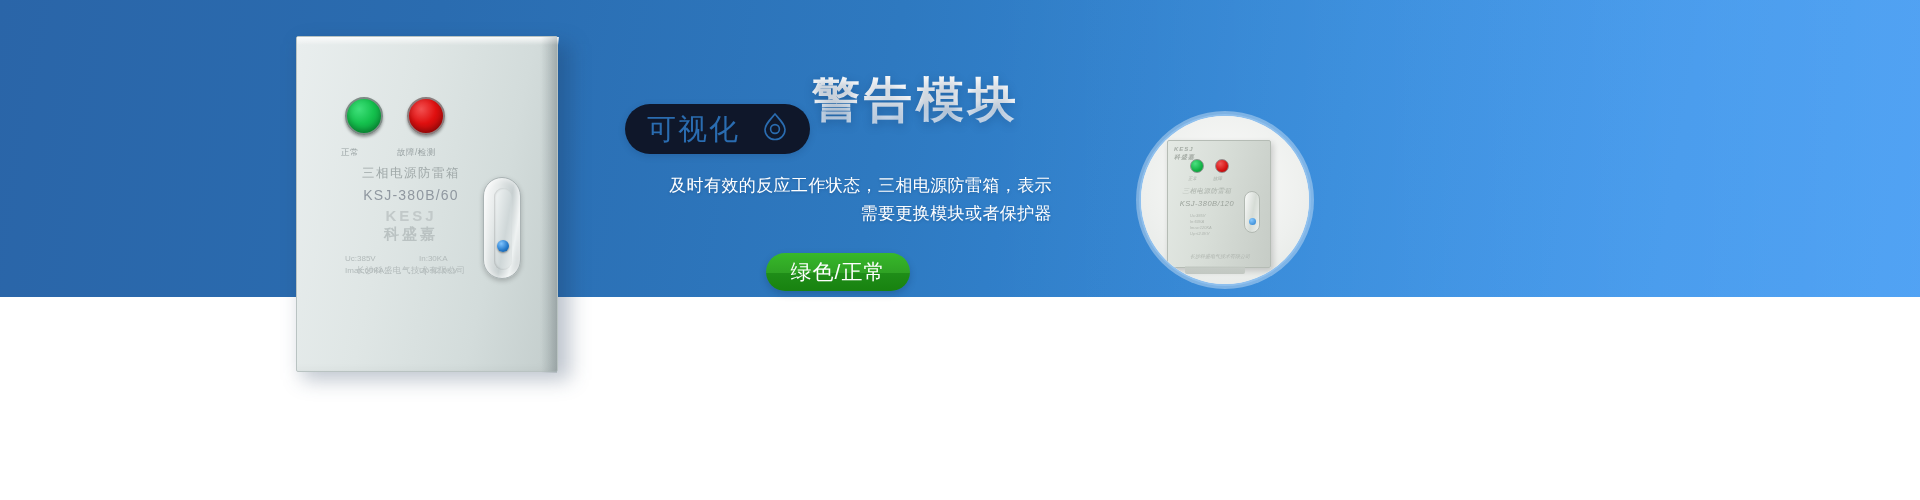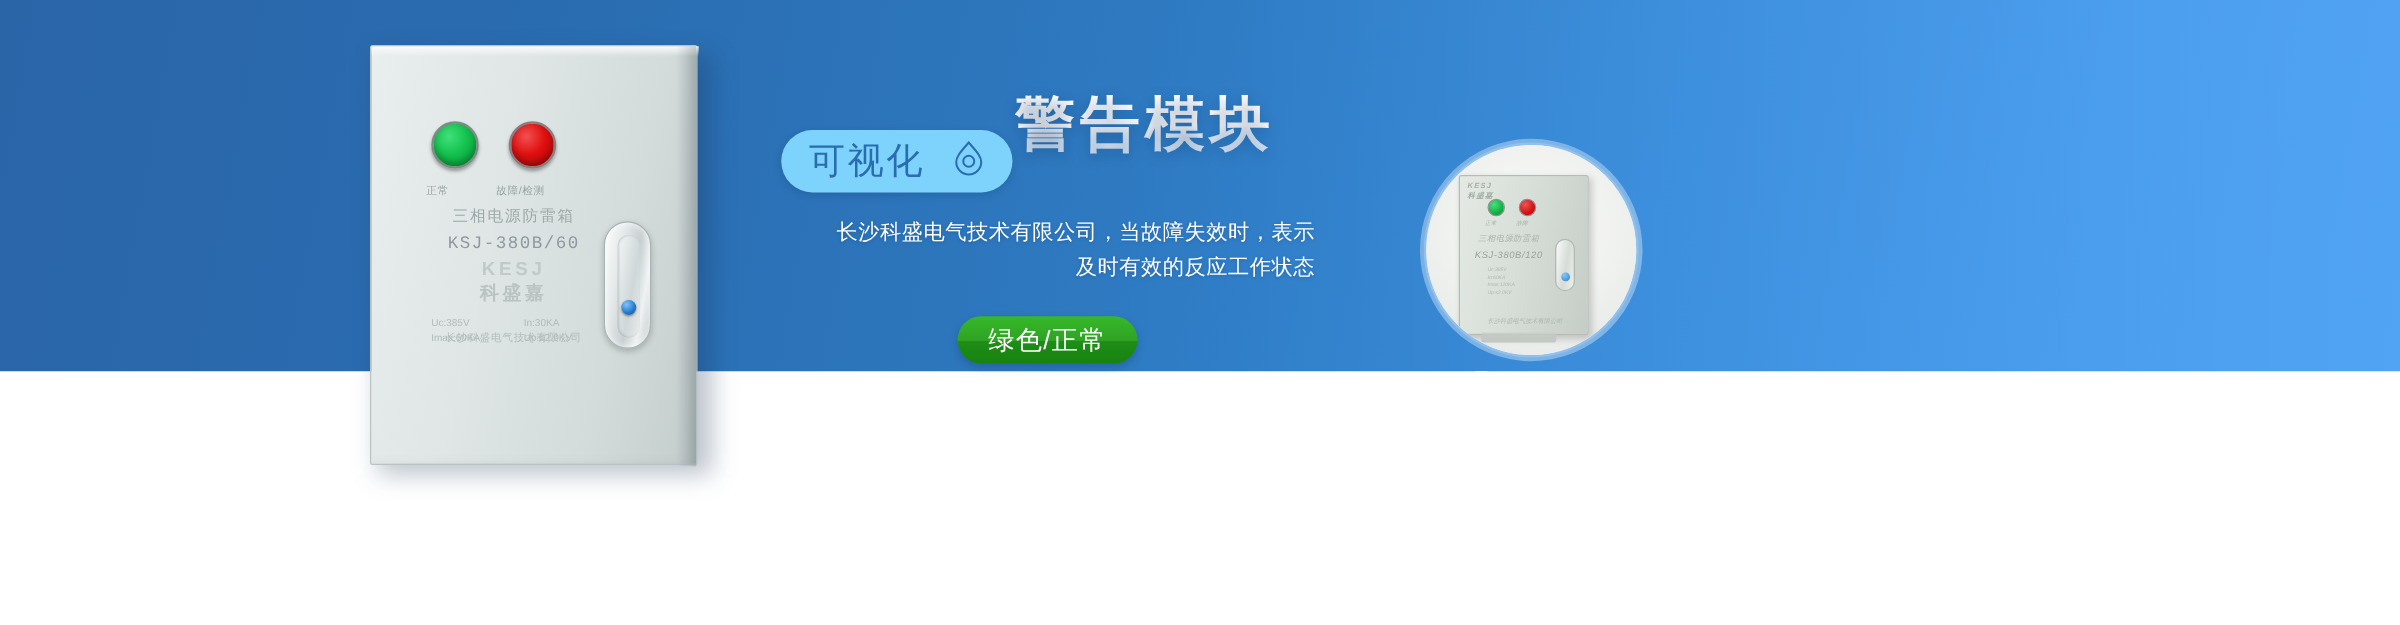--- a/index.html
+++ b/index.html
@@ -81,21 +81,21 @@
   }
   .lamp-label.l1{ left:44px; top:110px; }
   .lamp-label.l2{ left:100px; top:110px; }
 
   .cab-text{
     position:absolute; left:0; top:128px; width:228px; text-align:center;
     color:#a8b1b1;
   }
   .cab-title{ font-size:12.5px; letter-spacing:1.5px; color:#9fa8a8; }
   .cab-model{ font-size:14px; letter-spacing:1.2px; margin-top:5px; color:#9098a0;
-              font-family:Liberation Mono, monospace; }
+              font-family:Liberation Sans, sans-serif; }
   .cab-brand-en{ font-size:15px; letter-spacing:3px; margin-top:4px; color:#c2c9c9; font-weight:700; }
   .cab-brand-cn{ font-size:15px; letter-spacing:3px; margin-top:1px; color:#bac2c2; font-weight:700; }
   .cab-specs{ margin-top:9px; font-size:8px; color:#b2baba; line-height:1.55; }
   .cab-specs .row{ display:flex; justify-content:center; gap:16px; }
   .cab-specs .row span{ display:inline-block; min-width:58px; text-align:left; }
   .cab-company{
     position:absolute; left:0; top:228px; width:228px; text-align:center;
     font-size:8.5px; color:#b4bcbc; letter-spacing:.6px;
   }
 
@@ -117,21 +117,21 @@
     position:absolute; left:13px; top:62px; width:12px; height:12px; border-radius:50%;
     background:radial-gradient(circle at 35% 30%,#7fc4ff,#2277c8 60%,#12538f);
     box-shadow:0 1px 2px rgba(0,0,0,0.4);
   }
 
   
   .pill{
     position:absolute; left:625px; top:104px;
     height:50px; padding:0 22px;
     display:flex; align-items:center; gap:22px;
-    background:#7dd3fc; border-radius:25px;
+    background:#0f172a; border-radius:25px;
     box-shadow:0 2px 7px rgba(10,40,80,0.18);
   }
   .pill-text{
     font-size:29px; color:#2A6CB0; letter-spacing:2px; line-height:1;
     font-weight:400;
   }
   .pill-icon{ display:block; }
 
   .headline{
     position:absolute; left:812px; top:76px;
@@ -282,22 +282,22 @@
       <svg width="26" height="30" viewBox="0 0 26 30" fill="none">
         <path d="M13 2 C19 9 23 13 23 17.5 C23 23 18.6 27.5 13 27.5 C7.4 27.5 3 23 3 17.5 C3 13 7 9 13 2 Z" stroke="#2A6CB0" stroke-width="1.6" fill="none"></path>
         <circle cx="13" cy="17" r="4.4" stroke="#2A6CB0" stroke-width="1.6" fill="none"></circle>
       </svg>
     </span>
   </div>
 
   <div class="headline">警告模块</div>
 
   <div class="subtitle">
-    <div>长沙科盛电气技术有限公司，当故障失效时，表示</div>
-    <div>及时有效的反应工作状态</div>
+    <div>及时有效的反应工作状态，三相电源防雷箱，表示</div>
+    <div>需要更换模块或者保护器</div>
   </div>
 
   <div class="badges">
     <div class="badge green">绿色/正常</div>
   </div>
 
   <div class="inset">
     <div class="inset-bg"></div>
     <div class="inset-cab">
       <div class="inset-brand">

